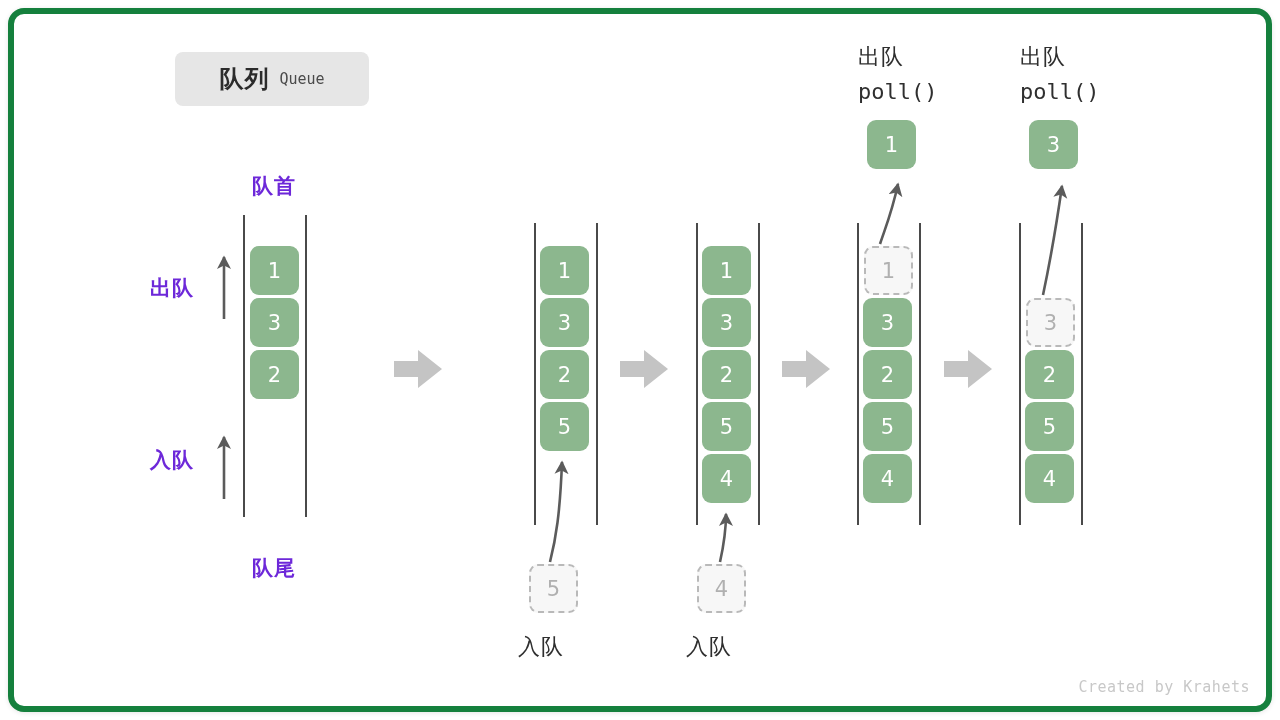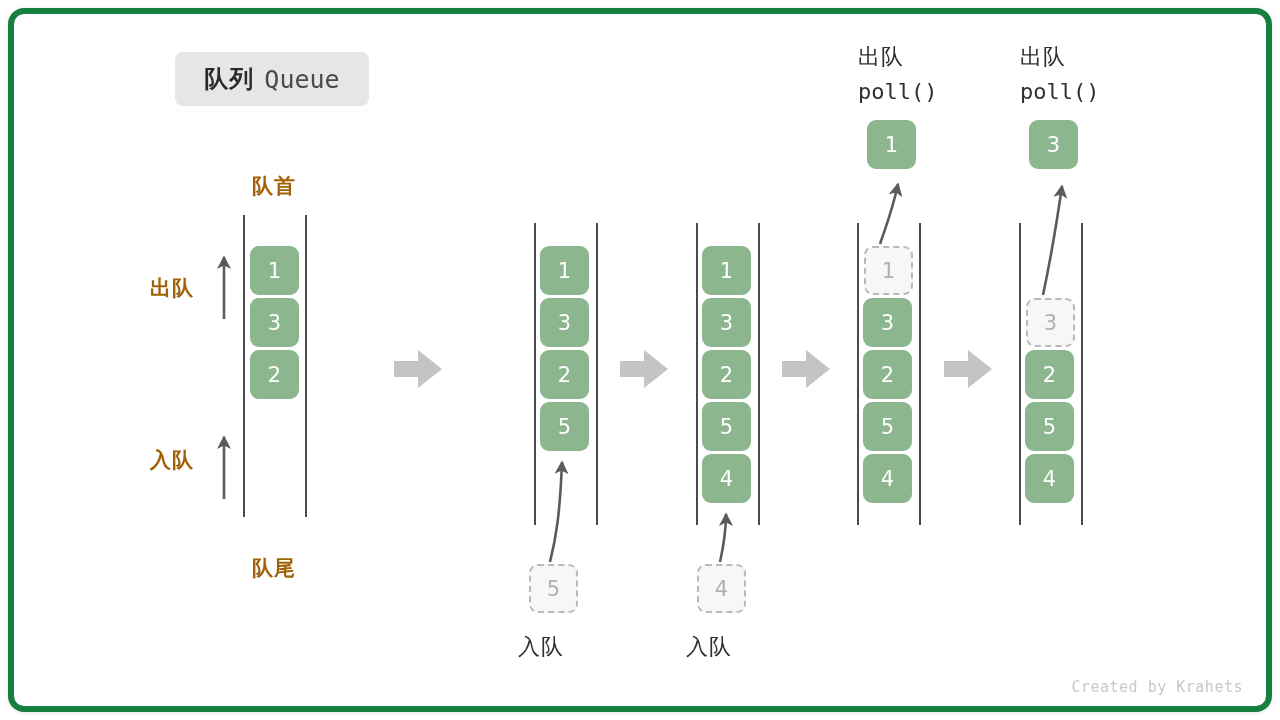--- a/index.html
+++ b/index.html
@@ -31,27 +31,27 @@
     display: flex; align-items: center; justify-content: center;
     gap: 10px;
     white-space: nowrap;
   }
   #title-badge .cn {
     font-size: 24px; font-weight: bold; color: #2b2b2b;
     letter-spacing: 1px;
   }
   #title-badge .en {
     font-family: "DejaVu Sans Mono", "Liberation Mono", monospace;
-    font-size: 25px; color: #4a4a4a;
+    font-size: 15px; color: #4a4a4a;
   }
 
   
   .label-cn-bold {
     position: absolute;
-    font-size: 21px; font-weight: bold; color: #a16207;
+    font-size: 21px; font-weight: bold; color: #6d28d9;
     white-space: nowrap;
     letter-spacing: 1px;
   }
   .op-label {
     position: absolute;
     white-space: nowrap;
     line-height: 35px;
   }
   .op-label .cn {
     display: block;
@@ -91,21 +91,21 @@
 
   svg.overlay {
     position: absolute; left: 0; top: 0;
     width: 1264px; height: 704px;
     pointer-events: none;
   }
 
   
   #watermark {
     position: absolute;
-    right: 35px; bottom: 22px;
+    right: 28px; bottom: 22px;
     font-family: "DejaVu Sans Mono", "Liberation Mono", monospace;
     font-size: 15px;
     color: #c8c8c8;
     letter-spacing: 0.5px;
     white-space: nowrap;
   }
 </style>
 </head>
 <body>
 

